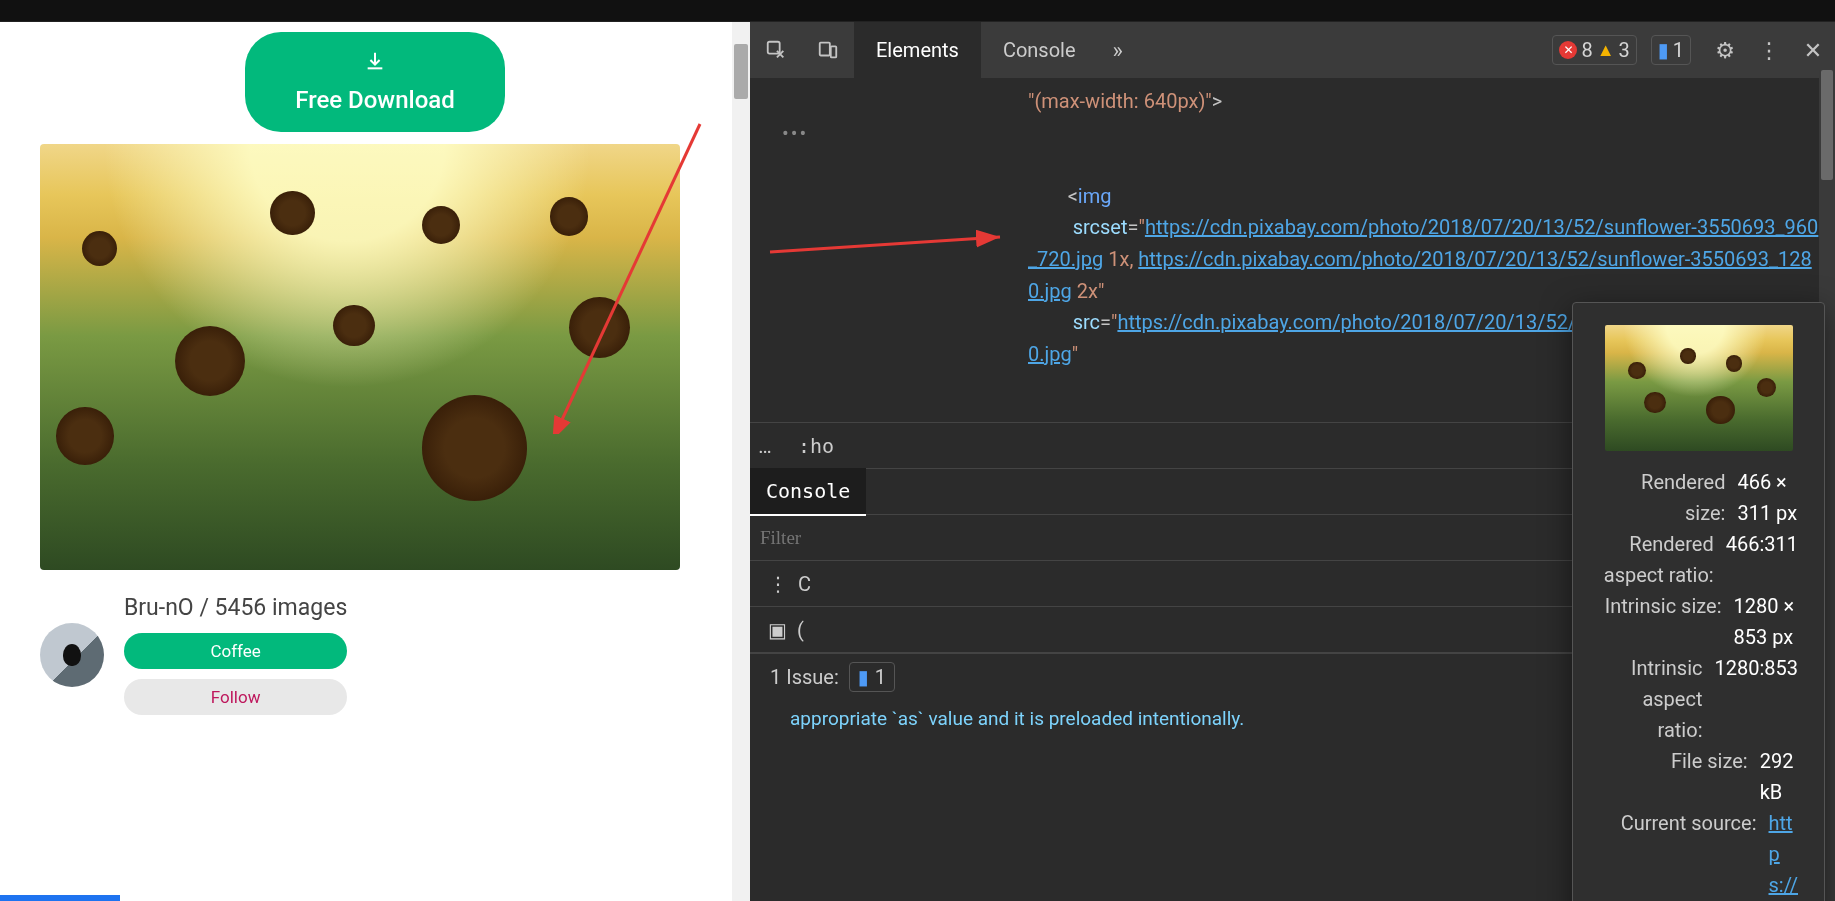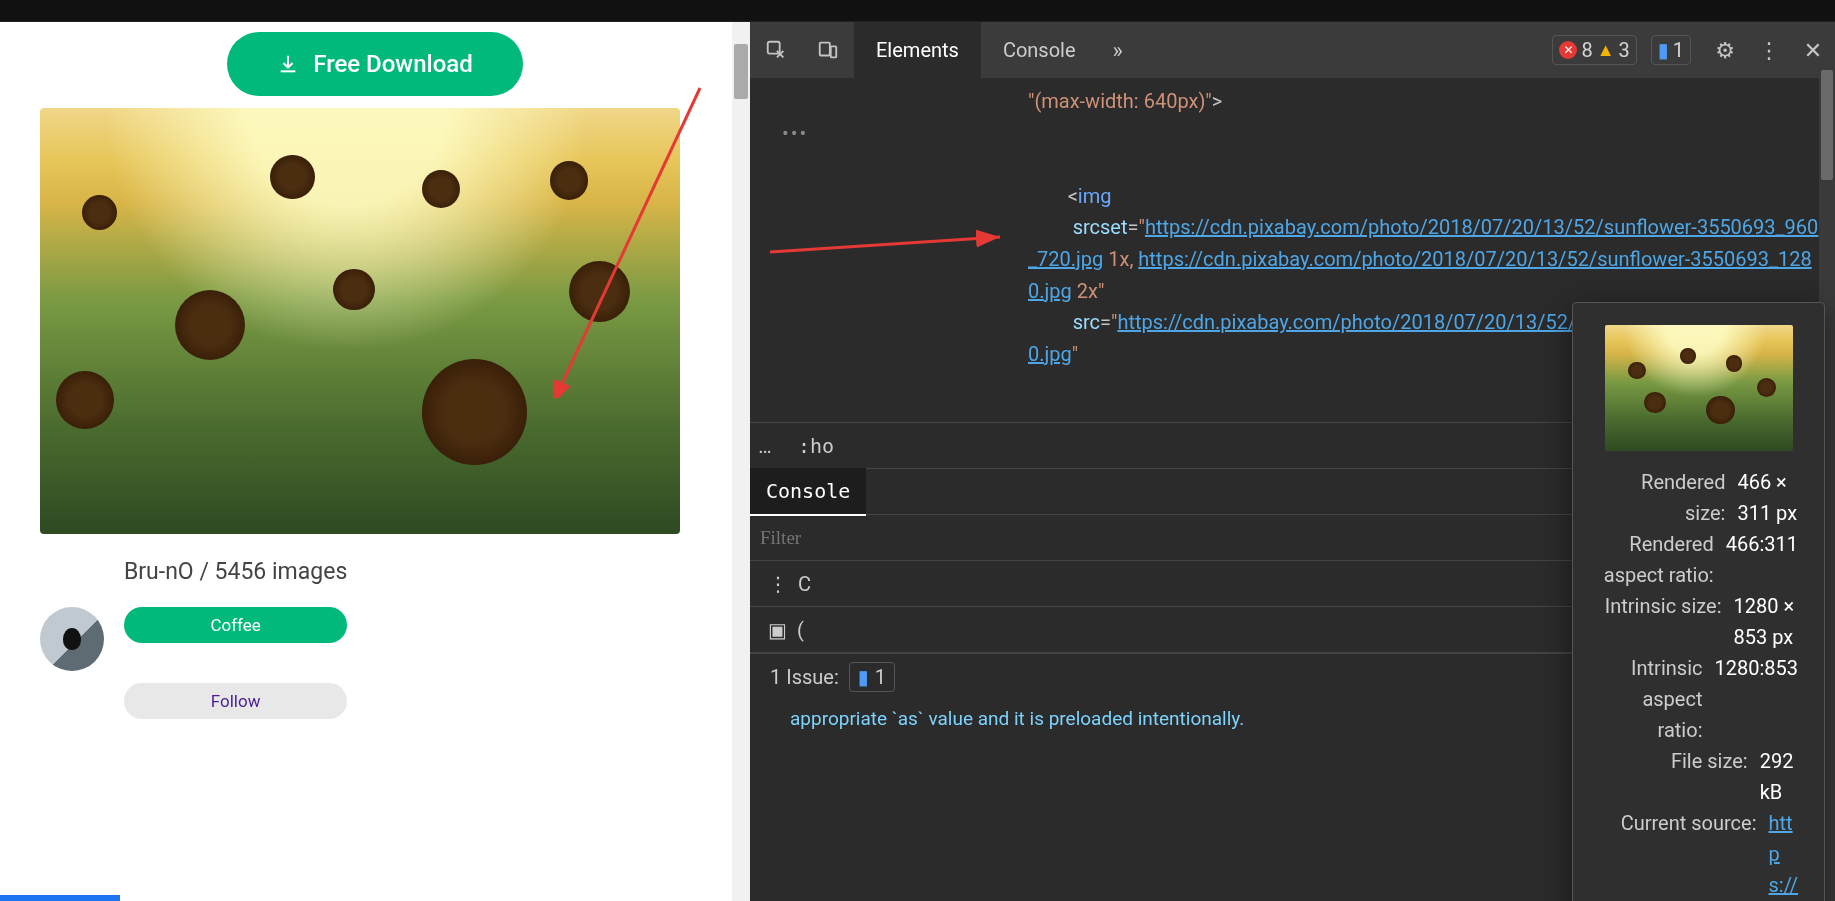--- a/index.html
+++ b/index.html
@@ -14,21 +14,21 @@
 .page-side { width:750px; background:#fff; display:flex; flex-direction:column; position:relative; }
 .page-scroll { position:absolute; right:0; top:0; bottom:0; width:18px; background:#f1f1f1; }
 .page-scroll .thumb { position:absolute; left:2px; right:2px; top:22px; height:55px; background:#aaa; border-radius:2px; }
 
 .pix-header { display:flex; align-items:center; padding:14px 20px; gap:40px; height:88px; }
 .pix-logo { font-size:34px; font-weight:500; letter-spacing:-.5px; color:#222; font-family: Verdana, sans-serif; }
 .search-btn { background:none; border:none; font-size:20px; color:#555; cursor:pointer; }
 .hamburger { margin-left:auto; display:flex; flex-direction:column; gap:7px; width:32px; cursor:pointer; }
 .hamburger span { height:3px; background:#333; border-radius:1px; }
 
-.download-btn { margin:10px auto 12px; background:#02b97c; color:#fff; border:none; border-radius:36px; padding:18px 50px; font-size:24px; font-weight:500; display:flex; align-items:center; gap:14px; cursor:pointer; }
+.download-btn { margin:10px auto 12px; background:#02b97c; color:#fff; border:none; border-radius:36px; padding:18px 50px; font-size:24px; font-weight:500; display:flex; align-items:center; gap:14px; cursor:pointer;flex-direction:column; }
 .download-btn svg { width:22px; height:22px; }
 
 .photo-wrap { padding:0 40px; position:relative; }
 .photo { width:640px; height:426px; border-radius:4px; overflow:hidden; position:relative; }
 
 
 .sf-bg { position:absolute; inset:0; background:
   radial-gradient(circle at 48% 0%, rgba(255,255,200,.85) 0 18%, transparent 45%),
   linear-gradient(to bottom, #f0d688 0%, #e7c65a 12%, #d9b548 22%, #7a9a43 45%, #4a6b2e 75%, #2e4a22 100%);
 }
@@ -42,26 +42,26 @@
    radial-gradient(circle at 85% 85%, #f4b400 0 12%, transparent 13%),
    radial-gradient(circle at 50% 100%,#f4b400 0 12%, transparent 13%),
    radial-gradient(circle at 15% 85%, #f4b400 0 12%, transparent 13%),
    radial-gradient(circle at 0% 50%,  #f4b400 0 12%, transparent 13%),
    radial-gradient(circle at 15% 15%, #f4b400 0 12%, transparent 13%);
   z-index:-1; }
 
 .author-row { display:flex; align-items:center; gap:20px; padding:24px 40px 10px; }
 .avatar { width:64px; height:64px; border-radius:50%; background:linear-gradient(135deg,#c0c8d0 0 55%,#5e6b73 55% 100%); position:relative; }
 .avatar::after{content:"";position:absolute;left:50%;top:50%;width:18px;height:22px;background:#111;border-radius:50% 50% 45% 45%;transform:translate(-50%,-50%);}
-.author-meta { display:flex; flex-direction:column; gap:22px; }
+.author-meta { display:flex; flex-direction:column; gap:12px; }
 .author-name { font-size:23px; color:#444; }
 .chips { display:flex; gap:10px;flex-direction:column; }
 .chip { border:none; border-radius:22px; padding:8px 20px; font-size:17px; cursor:pointer; }
 .chip.primary { background:#02b97c; color:#fff; }
-.chip.secondary { background:#e8e8e8; color:#4c1d95;margin-top:30px; }
+.chip.secondary { background:#e8e8e8; color:#be185d; }
 .progress { position:absolute; bottom:0; left:0; height:6px; width:16%; background:#1e73f0; }
 
 
 .arrow-note { position:absolute; pointer-events:none; }
 
 
 .dev-side { flex:1; background:#2b2b2b; color:#d4d4d4; display:flex; flex-direction:column; font-family: Menlo, Consolas, monospace; font-size:20px; position:relative; }
 .dev-scroll { position:absolute; right:0; top:48px; bottom:0; width:16px; background:#3a3a3a; }
 .dev-scroll .thumb { position:absolute; left:2px; right:2px; top:0; height:110px; background:#6a6a6a; border-radius:2px; }
 

